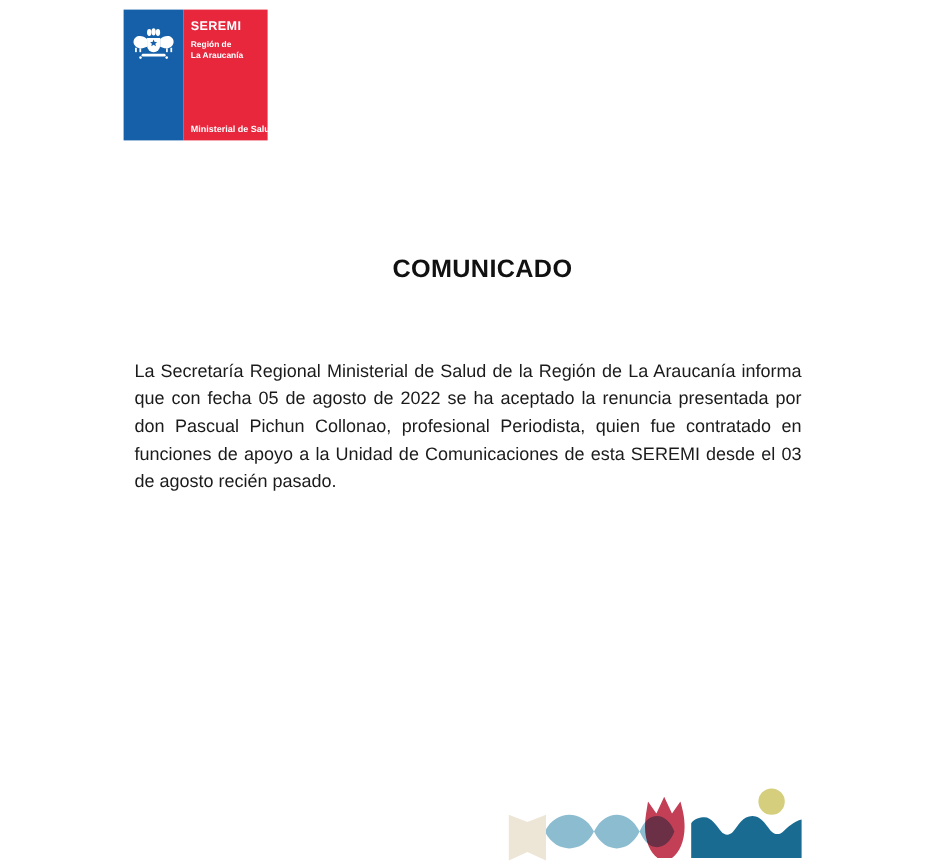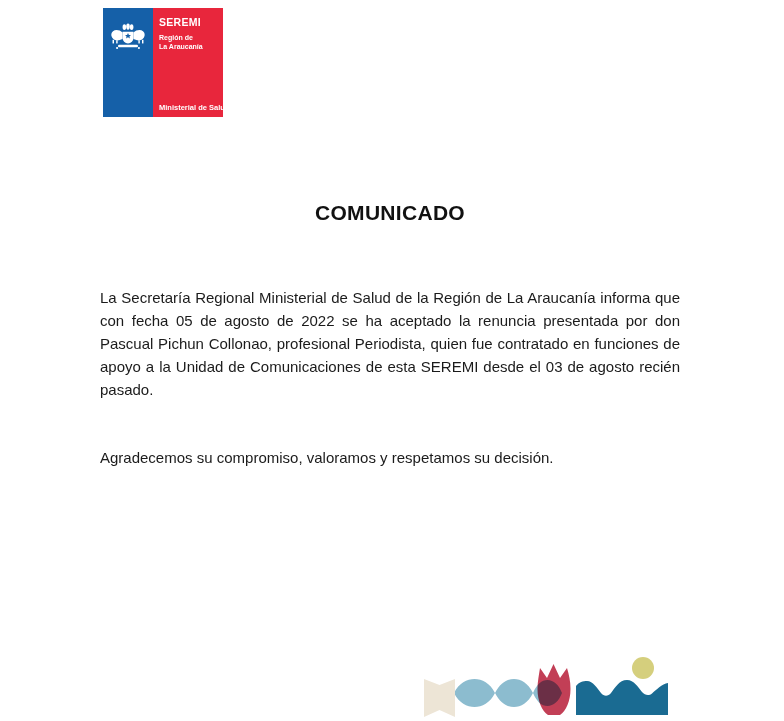--- a/index.html
+++ b/index.html
@@ -18,28 +18,28 @@
   .logo-red {
     width:70px; height:109px; background:#E8263C; position:relative;
     box-sizing:border-box; padding:8px 4px 16px 6px; color:#ffffff;
   }
   .logo-seremi   { font-size:10.5px; font-weight:700; letter-spacing:.3px; }
   .logo-region   { font-size:7px; font-weight:700; line-height:8.5px; margin-top:6px; }
   .logo-ministry { position:absolute; left:6px; bottom:5px; font-size:7.5px; font-weight:700; white-space:nowrap; }
 
   
   .doc-title {
-    position:absolute; left:100px; top:201px; width:580px; margin:0;
+    position:absolute; left:100px; top:201px; width:580px; margin:12px;
     text-align:center; font-size:21px; font-weight:700; color:#111111; letter-spacing:.3px;
   }
   .doc-body {
     position:absolute; left:100px; top:286px; width:580px;
     font-size:15px; line-height:23px; color:#1b1b1b; text-align:justify;
   }
-  .doc-body p { margin:0; }
+  .doc-body p { margin:12px; }
   .doc-body p + p { margin-top:45px; }
 
   
   .footer-art { position:absolute; left:420px; top:650px; width:255px; height:70px; }
   .blend-multiply { mix-blend-mode:multiply; }
 </style>
 </head>
 <body>
 
 <div class="page">
@@ -70,21 +70,20 @@
       <div class="logo-region">Región de</div>
       <div class="logo-region" style="margin-top:0;">La Araucanía</div>
       <div class="logo-ministry">Ministerial de Salud</div>
     </div>
   </div>
 
   <h1 class="doc-title">COMUNICADO</h1>
 
   <div class="doc-body">
     <p>La Secretaría Regional Ministerial de Salud de la Región de La Araucanía informa que con fecha 05 de agosto de 2022 se ha aceptado la renuncia presentada por don Pascual Pichun Collonao, profesional Periodista, quien fue contratado en funciones de apoyo a la Unidad de Comunicaciones de esta SEREMI desde el 03 de agosto recién pasado.</p>
-    <p>Agradecemos su compromiso, valoramos y respetamos su decisión.</p>
   </div>
 
   <svg class="footer-art" viewBox="0 0 255 70">
 
     <circle cx="223" cy="18" r="11" fill="#D5CF7D"></circle>
 
     <path d="M156,36 C159,32 163,31 167,31 C173,31 177,38 181,43
              C184,46.5 188,46.5 191,43 C195,38 199,30 207,30
              C214,30 218,37 222,42 C225,45.5 229,46 232,43.5
              C236,40 242,34 248,33 L248,65 L156,65 Z" fill="#1A6B92"></path>

